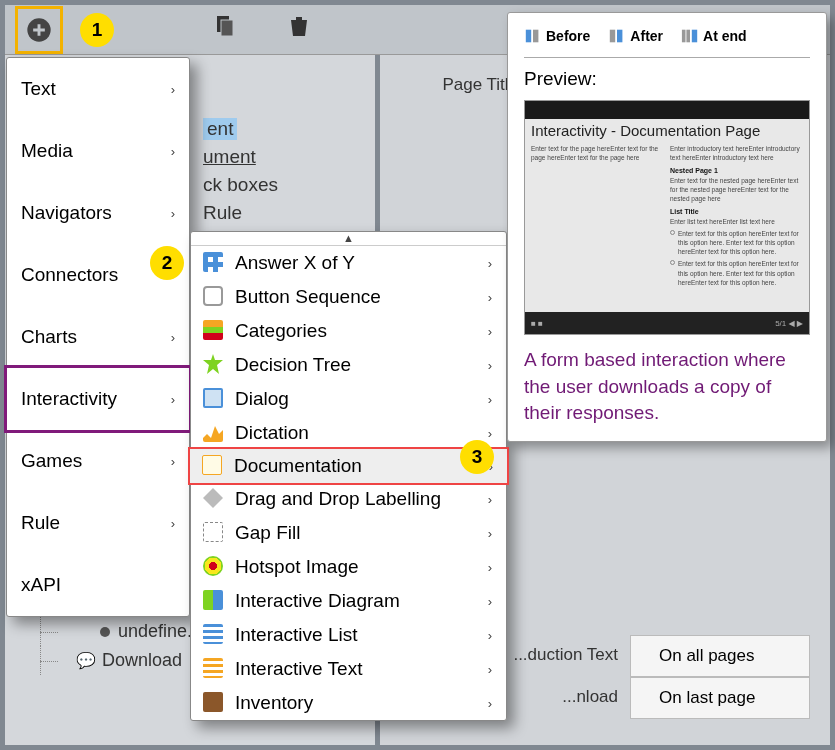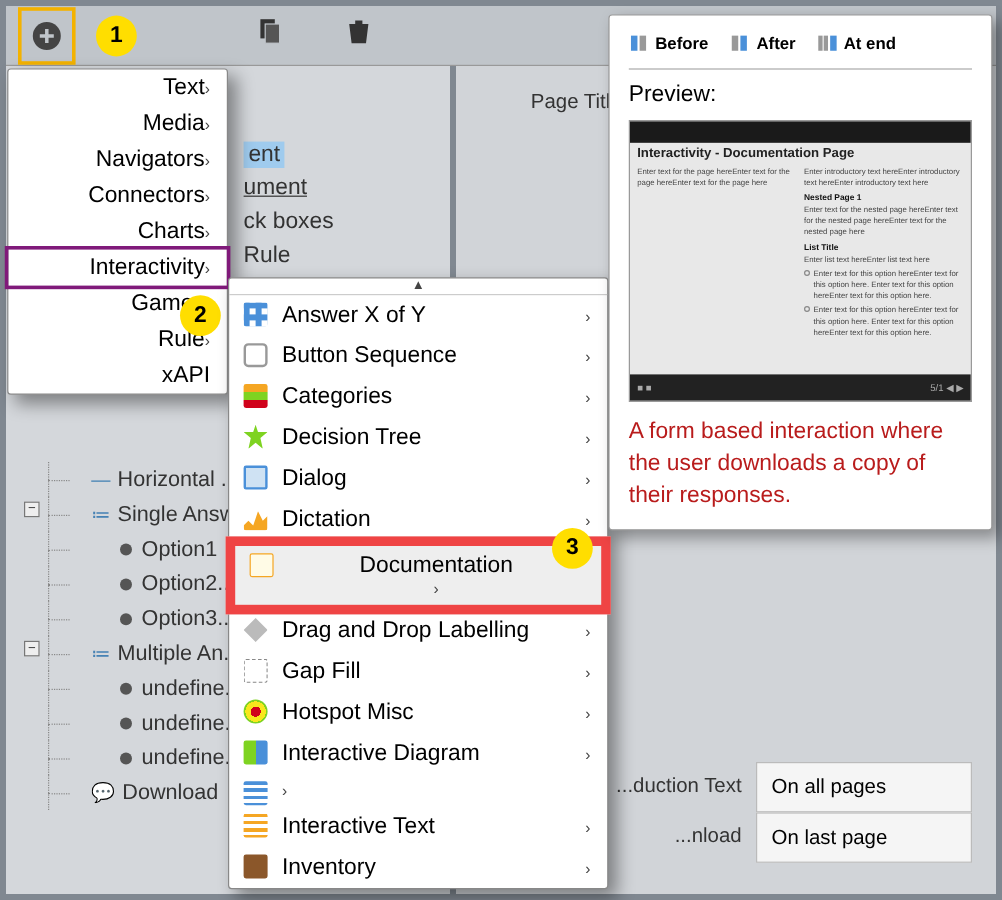--- a/index.html
+++ b/index.html
@@ -14,61 +14,61 @@
 .step-1 { left: 80px; top: 13px; }
 .step-2 { left: 150px; top: 246px; }
 .step-3 { left: 460px; top: 440px; }
 
 
 .form-bg { position: absolute; left: 380px; top: 5px; width: 450px; height: 740px; background: #d1d4d8; padding: 20px; }
 .form-row { display: flex; align-items: center; margin-bottom: 12px; font-size: 17px; color: #333; }
 .form-lbl { min-width: 130px; text-align: right; padding-right: 12px; }
 .form-grid2 { display: grid; grid-template-columns: 1fr 180px; gap: 0; margin-top: 540px; }
 .cell-l { text-align: right; padding: 10px 12px; font-size: 17px; color: #333; }
-.cell-r { background: #f5f5f5; padding: 10px 12px; border: 1px solid #bbb; font-size: 17px; }
+.cell-r { background: #f5f5f5; padding: 10px 28px; border: 1px solid #bbb; font-size: 17px; }
 
 
 .tree-bg { position: absolute; left: 5px; top: 55px; width: 370px; height: 690px; background: #d4d7db; padding-top: 330px; padding-left: 35px; font-size: 18px; color: #333; }
 .tree-item { padding: 4px 0 4px 36px; position: relative; }
 .tree-item::before { content: ""; position: absolute; left: 0; top: 0; bottom: 0; border-left: 1px dotted #888; }
 .tree-item .dash { position: absolute; left: 0; top: 50%; width: 18px; border-top: 1px dotted #888; }
 .bullet { display: inline-block; width: 10px; height: 10px; background: #555; border-radius: 50%; margin-right: 8px; vertical-align: middle; }
 .tree-icn { margin-right: 6px; color: #4682b4; font-size: 16px; }
 .expand-box { position: absolute; left: -20px; top: 4px; width: 13px; height: 13px; border: 1px solid #777; background: #eee; font-size: 11px; line-height: 10px; text-align: center; }
 
 
 .menu1 { position: absolute; left: 6px; top: 57px; width: 184px; background: #fff; border: 1px solid #888; box-shadow: 7px 7px 14px rgba(0,0,0,0.4); border-radius: 3px; }
-.menu1 .mi { padding: 4px 14px; font-size: 19px; display: flex; justify-content: flex-end; align-items: center; cursor: pointer; }
+.menu1 .mi { padding: 20px 14px; font-size: 19px; display: flex; justify-content: space-between; align-items: center; cursor: pointer; }
 .menu1 .hi { border: 3px solid #801a7a; margin: -3px; }
 .arrow { font-size: 13px; color: #444; }
 
 
 .menu2 { position: absolute; left: 190px; top: 231px; width: 317px; background: #fff; border: 1px solid #888; box-shadow: 7px 7px 14px rgba(0,0,0,0.4); border-radius: 3px; }
 .scroll-up { height: 14px; text-align: center; font-size: 11px; color: #444; border-bottom: 1px solid #ccc; }
 .menu2 .mi { padding: 6px 14px 6px 44px; font-size: 19px; display: flex; justify-content: space-between; align-items: center; cursor: pointer; position: relative; }
 .menu2 .mi .icn { position: absolute; left: 12px; top: 6px; width: 22px; height: 22px; }
-.menu2 .hi { border: 8px solid #ef4444; margin: -3px; background: #eee; flex-direction: column; }
+.menu2 .hi { border: 2px solid #ef4444; margin: -3px; background: #eee; }
 
 
 .tip { position: absolute; left: 507px; top: 12px; width: 320px; background: #fff; border: 1px solid #999; box-shadow: 6px 6px 12px rgba(0,0,0,0.35); border-radius: 3px; padding: 14px 16px; }
 .tip h4 { font-weight: normal; font-size: 19px; margin-bottom: 10px; }
 .tip .insert-row { display: flex; gap: 18px; margin-bottom: 12px; }
 .tip .insert-b { display: flex; align-items: center; gap: 4px; font-size: 14px; font-weight: bold; }
 .tip .insert-b svg { width: 18px; height: 18px; }
 .tip hr { margin: 6px 0 10px; border: none; border-top: 1px solid #aaa; }
 .preview-box { width: 100%; height: 235px; background: #e8e8e8; border: 1px solid #999; position: relative; margin-bottom: 12px; overflow: hidden; }
 .pv-bar { height: 18px; background: #1a1a1a; }
-.pv-title { font-size: 11px; color: #222; padding: 3px 6px; font-weight: bold; }
+.pv-title { font-size: 15px; color: #222; padding: 3px 6px; font-weight: normal; }
 .pv-body { display: flex; gap: 6px; padding: 2px 6px; height: 175px; }
 .pv-col { flex: 1; font-size: 6.5px; color: #444; line-height: 1.4; }
 .pv-col b { font-size: 7px; color: #111; display: block; margin-top: 4px; }
 .pv-radio { display: flex; gap: 3px; align-items: flex-start; margin-top: 3px; }
 .pv-radio .rb { width: 5px; height: 5px; border: 1px solid #888; border-radius: 50%; flex-shrink: 0; margin-top: 1px; }
 .pv-foot { position: absolute; bottom: 0; left: 0; right: 0; height: 22px; background: #222; color: #aaa; font-size: 8px; display: flex; align-items: center; justify-content: space-between; padding: 0 6px; }
-.tip-desc { font-size: 19px; color: #b91c1c; line-height: 1.4; }
+.tip-desc { font-size: 19px; color: #701a75; line-height: 1.4; }
 
 
 .ico { display: inline-block; width: 20px; height: 20px; border-radius: 2px; }
 .i-grid { background: linear-gradient(90deg,#4a90d9 50%,transparent 50%),linear-gradient(#4a90d9 50%,transparent 50%); background-size: 10px 10px; }
 .i-btn { border: 2px solid #999; border-radius: 4px; }
 .i-cat { background: linear-gradient(#f5a623 33%, #7ed321 33% 66%, #d0021b 66%); }
 .i-tree { background: #7ed321; clip-path: polygon(50% 0,60% 30%,100% 30%,70% 55%,80% 100%,50% 75%,20% 100%,30% 55%,0 30%,40% 30%); }
 .i-dialog { border: 2px solid #4a90d9; background: #cfe2f3; }
 .i-dict { background: #f5a623; clip-path: polygon(0 80%,20% 60%,40% 80%,60% 20%,80% 60%,100% 40%,100% 100%,0 100%); }
 .i-doc { border: 1px solid #f5a623; background: #fffbe6; }
@@ -221,30 +221,31 @@
       <span>Drag and Drop Labelling</span>
       <span class="arrow">›</span>
     </div>
   <div class="mi">
       <span class="icn"><span class="ico i-gap"></span></span>
       <span>Gap Fill</span>
       <span class="arrow">›</span>
     </div>
   <div class="mi">
       <span class="icn"><span class="ico i-hot"></span></span>
-      <span>Hotspot Misc</span>
+      <span>Hotspot Image</span>
       <span class="arrow">›</span>
     </div>
   <div class="mi">
       <span class="icn"><span class="ico i-dia"></span></span>
       <span>Interactive Diagram</span>
       <span class="arrow">›</span>
     </div>
   <div class="mi">
       <span class="icn"><span class="ico i-list"></span></span>
+      <span>Interactive List</span>
       <span class="arrow">›</span>
     </div>
   <div class="mi">
       <span class="icn"><span class="ico i-text"></span></span>
       <span>Interactive Text</span>
       <span class="arrow">›</span>
     </div>
   <div class="mi">
       <span class="icn"><span class="ico i-inv"></span></span>
       <span>Inventory</span>

